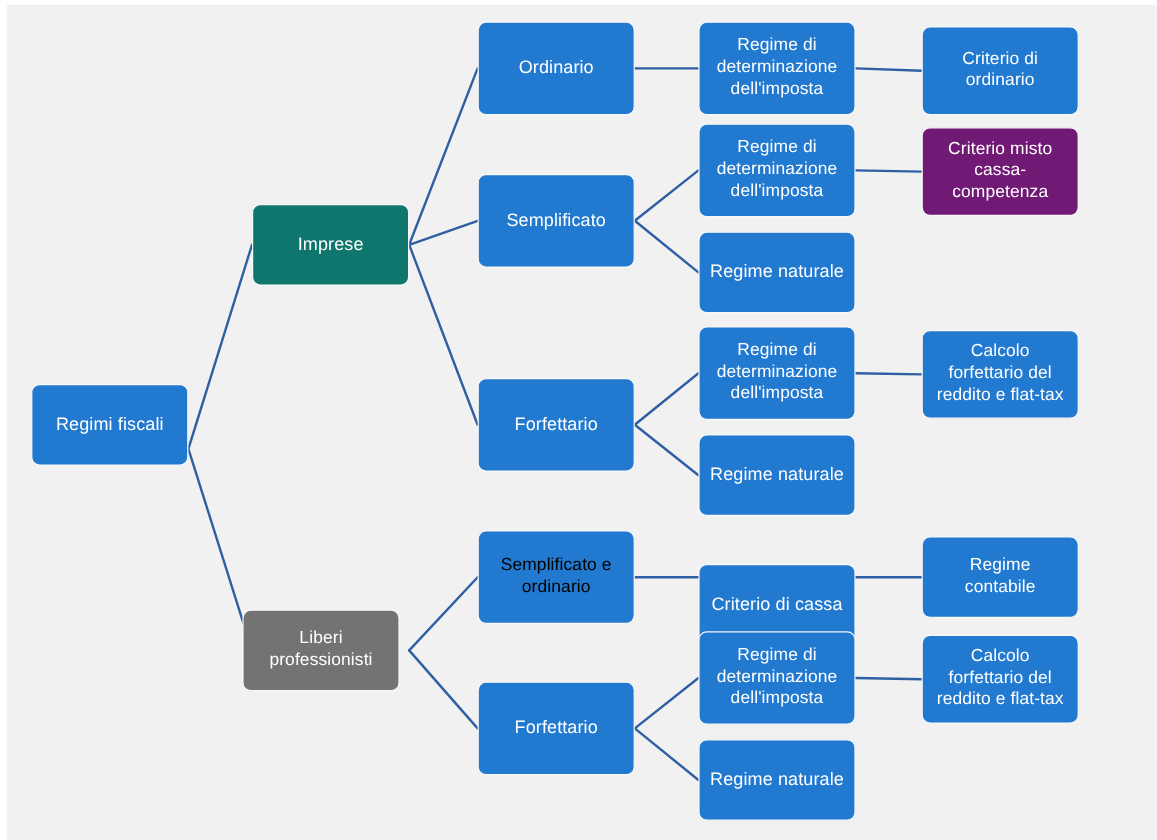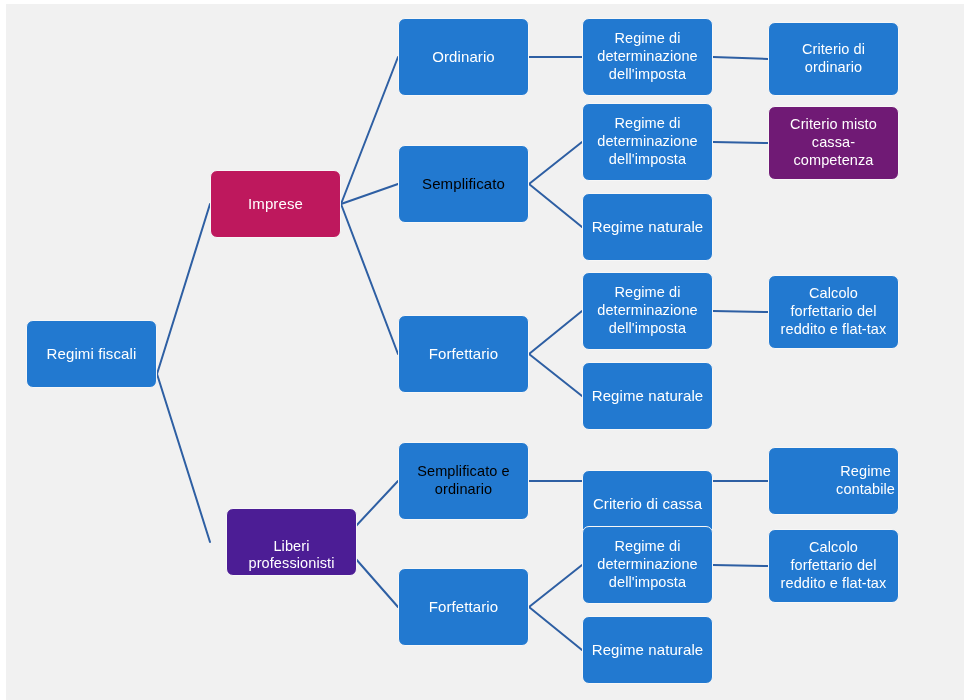--- a/index.html
+++ b/index.html
@@ -72,25 +72,25 @@
         <line x1="523" y1="603" x2="576" y2="561" stroke="#2e5fa3" stroke-width="2" stroke-linecap="round"></line>
         <line x1="523" y1="603" x2="576" y2="646" stroke="#2e5fa3" stroke-width="2" stroke-linecap="round"></line>
         <line x1="707" y1="53" x2="762" y2="55" stroke="#2e5fa3" stroke-width="2" stroke-linecap="round"></line>
         <line x1="707" y1="138" x2="762" y2="139" stroke="#2e5fa3" stroke-width="2" stroke-linecap="round"></line>
         <line x1="707" y1="307" x2="762" y2="308" stroke="#2e5fa3" stroke-width="2" stroke-linecap="round"></line>
         <line x1="707" y1="477" x2="762" y2="477" stroke="#2e5fa3" stroke-width="2" stroke-linecap="round"></line>
         <line x1="707" y1="561" x2="762" y2="562" stroke="#2e5fa3" stroke-width="2" stroke-linecap="round"></line>
       </svg>
     <div id="nodes">
         <div class="node" style="left: 20px; top: 316px; width: 131px; height: 68px; background: rgb(34, 121, 208); border-color: rgb(247, 247, 247); color: rgb(255, 255, 255);"><span>Regimi fiscali</span></div>
-        <div class="node" style="left: 204px; top: 166px; width: 131px; height: 68px; background: #be185d; border-color: rgb(247, 247, 247); color: rgb(255, 255, 255);"><span>Imprese</span></div>
-        <div class="node sm" style="left: 220px; top: 504px; width: 131px; height: 68px; background: #4c1d95; border-color: rgb(247, 247, 247); color: rgb(255, 255, 255); align-items: flex-end;"><span>Liberi
+        <div class="node" style="left: 204px; top: 166px; width: 131px; height: 68px; background: #0f766e; border-color: rgb(247, 247, 247); color: rgb(255, 255, 255);"><span>Imprese</span></div>
+        <div class="node sm" style="left: 196px; top: 504px; width: 131px; height: 68px; background: #737373; border-color: rgb(247, 247, 247); color: rgb(255, 255, 255);"><span>Liberi
 professionisti</span></div>
         <div class="node" style="left: 392px; top: 14px; width: 131px; height: 78px; background: rgb(34, 121, 208); border-color: rgb(247, 247, 247); color: rgb(255, 255, 255);"><span>Ordinario</span></div>
-        <div class="node" style="left: 392px; top: 141px; width: 131px; height: 78px; background: rgb(34, 121, 208); border-color: rgb(247, 247, 247); color: #000000;"><span>Semplificato</span></div>
+        <div class="node" style="left: 392px; top: 141px; width: 131px; height: 78px; background: rgb(34, 121, 208); border-color: rgb(247, 247, 247); color: #ffffff;"><span>Semplificato</span></div>
         <div class="node" style="left: 392px; top: 311px; width: 131px; height: 78px; background: rgb(34, 121, 208); border-color: rgb(247, 247, 247); color: rgb(255, 255, 255);"><span>Forfettario</span></div>
         <div class="node sm" style="left: 392px; top: 438px; width: 131px; height: 78px; background: rgb(34, 121, 208); border-color: rgb(247, 247, 247); color: #000000;"><span>Semplificato e
 ordinario</span></div>
         <div class="node" style="left: 392px; top: 564px; width: 131px; height: 78px; background: rgb(34, 121, 208); border-color: rgb(247, 247, 247); color: rgb(255, 255, 255);"><span>Forfettario</span></div>
         <div class="node sm" style="left: 576px; top: 14px; width: 131px; height: 78px; background: rgb(34, 121, 208); border-color: rgb(247, 247, 247); color: rgb(255, 255, 255);"><span>Regime di
 determinazione
 dell'imposta</span></div>
         <div class="node sm" style="left: 576px; top: 99px; width: 131px; height: 78px; background: rgb(34, 121, 208); border-color: rgb(247, 247, 247); color: rgb(255, 255, 255);"><span>Regime di
 determinazione
 dell'imposta</span></div>
@@ -105,20 +105,20 @@
 dell'imposta</span></div>
         <div class="node" style="left: 576px; top: 612px; width: 131px; height: 68px; background: rgb(34, 121, 208); border-color: rgb(247, 247, 247); color: rgb(255, 255, 255);"><span>Regime naturale</span></div>
         <div class="node sm" style="left: 762px; top: 18px; width: 131px; height: 74px; background: rgb(34, 121, 208); border-color: rgb(247, 247, 247); color: rgb(255, 255, 255);"><span>Criterio di
 ordinario</span></div>
         <div class="node sm" style="left: 762px; top: 102px; width: 131px; height: 74px; background: #701a75; border-color: rgb(247, 247, 247); color: rgb(255, 255, 255);"><span>Criterio misto
 cassa-
 competenza</span></div>
         <div class="node sm" style="left: 762px; top: 271px; width: 131px; height: 74px; background: rgb(34, 121, 208); border-color: rgb(247, 247, 247); color: rgb(255, 255, 255);"><span>Calcolo
 forfettario del
 reddito e flat-tax</span></div>
-        <div class="node sm" style="left: 762px; top: 443px; width: 131px; height: 68px; background: rgb(34, 121, 208); border-color: rgb(247, 247, 247); color: rgb(255, 255, 255); justify-content: flex-end;"><span>Regime
+        <div class="node sm" style="left: 762px; top: 443px; width: 131px; height: 68px; background: rgb(34, 121, 208); border-color: rgb(247, 247, 247); color: rgb(255, 255, 255);"><span>Regime
 contabile</span></div>
         <div class="node sm" style="left: 762px; top: 525px; width: 131px; height: 74px; background: rgb(34, 121, 208); border-color: rgb(247, 247, 247); color: rgb(255, 255, 255);"><span>Calcolo
 forfettario del
 reddito e flat-tax</span></div>
       </div>
   </div>
 </div>
 
 </body></html>

